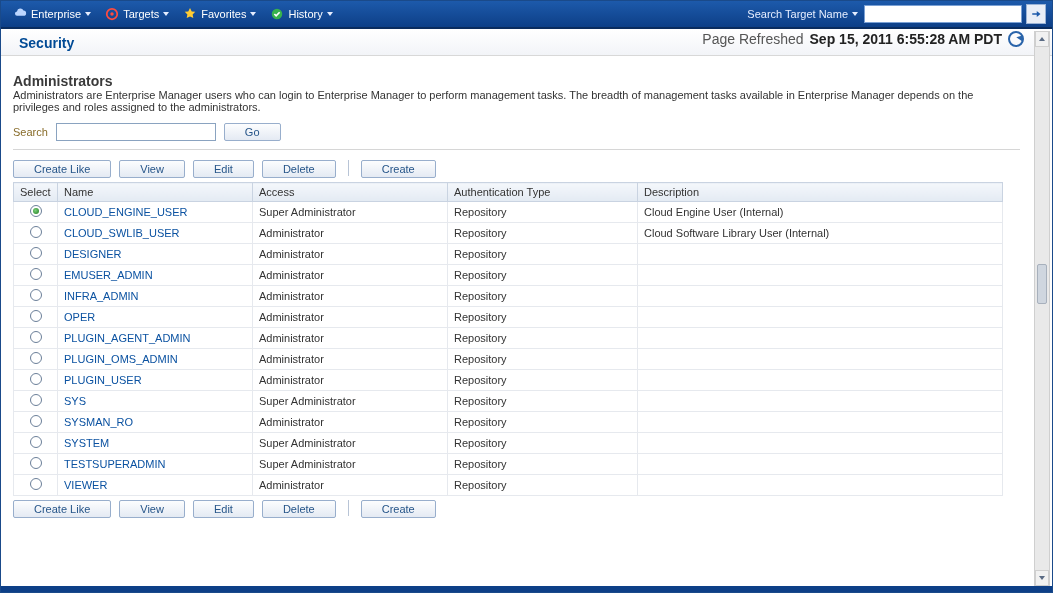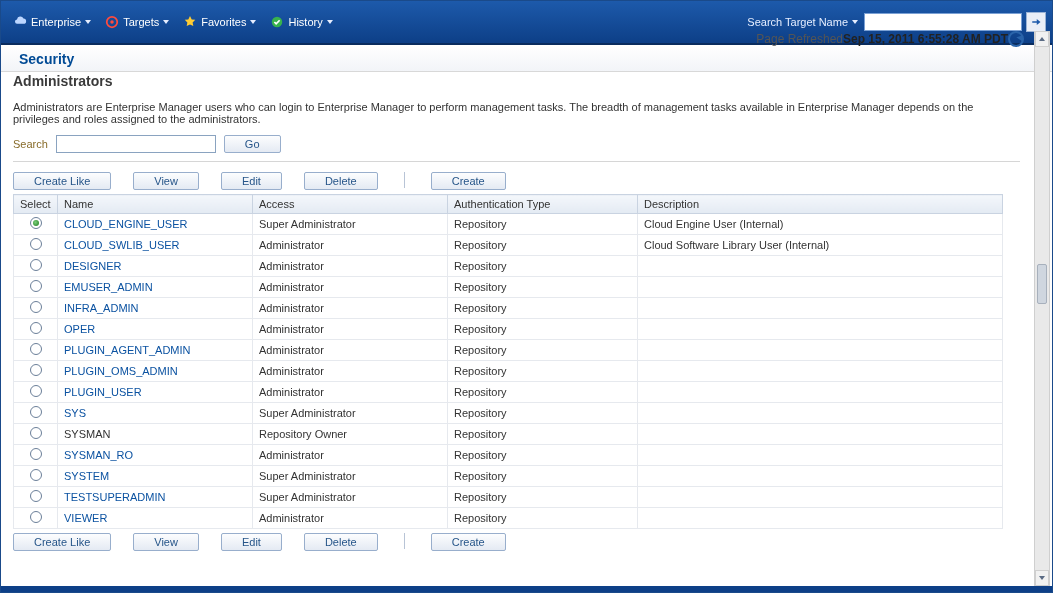--- a/index.html
+++ b/index.html
@@ -12,21 +12,21 @@
   }
   .app-wrap {
     width: 1053px;
     height: 593px;
     position: relative;
     overflow: hidden;
     border: 1px solid #1a4a8a;
   }
   
   .topnav {
-    height: 44px;
+    height: 28px;
     background: linear-gradient(to bottom, #1d5aab 0%, #0d3f87 100%);
     display: flex;
     align-items: center;
     padding: 0 6px;
     color: #fff;
     justify-content: space-between;
     border-bottom: 2px solid #0a2c5e;
   }
   .topnav-left, .topnav-right { display: flex; align-items: center; gap: 2px; }
   .nav-item {
@@ -101,60 +101,60 @@
     display:flex; align-items:center; justify-content:center;
     background: #f1f1f1;
     border: 1px solid #cfcfcf;
   }
   .fake-scrollbar .arr.top { top: -1px; }
   .fake-scrollbar .arr.bot { bottom: -1px; }
   .refreshed {
     position: absolute;
     right: 28px;
     top: 30px;
-    font-size: 12px;
+    font-size: 14px;
     color: #555;
-    display:flex; align-items:center; 
+    display:flex; align-items:center; gap:6px;
   }
   .refreshed b { color:#222; }
   .refresh-ico {
     width:16px; height:16px; border:2px solid #2a64aa; border-radius:50%;
     position:relative;
   }
   .refresh-ico::after{
     content:""; position:absolute; right:-3px; top:2px;
     border-left:4px solid transparent; border-right:4px solid transparent;
     border-bottom:5px solid #2a64aa; transform:rotate(35deg);
   }
   .section-title {
     font-size: 14px;
     font-weight: bold;
     color: #3a3a3a;
     margin-top: 20px;
   }
   .section-desc {
     color: #333;
-    margin: 12px 0 10px 0;
+    margin: 0 0 10px 0;
     max-width: 980px;
   }
   .search-row { display:flex; align-items:center; gap:8px; margin-bottom:8px;}
   .search-row label { color:#886c2a; }
   .txt {
     border:1px solid #8aa3c0; height:18px; width:160px; padding:1px 3px; font-size:11px;
   }
   .btn {
     background: linear-gradient(to bottom, #fcfdfe, #e4eaf3);
     border: 1px solid #98aecc;
     padding: 2px 20px;
     color: #265589;
     cursor: pointer;
     font-size:11px;
     border-radius:2px;
   }
-  .toolbar { display:flex; gap:22px; margin:6px 0 0 0;}
+  .toolbar { display:flex; gap:8px; margin:6px 0 0 0;}
   .toolbar .sep {
     width:1px; height:16px; background:#b8c4d6; margin:0 4px;
   }
   .hr { border:none; border-top:1px solid #d6d6d6; margin:2px 0 10px 0;}
   table.grid {
     width: 990px;
     border-collapse: collapse;
     table-layout: fixed;
     border-radius: 31px;
   }
@@ -369,27 +369,20 @@
           </tr>
           <tr>
             <td><span class="radio"></span></td>
             <td><a href="#" class="rowlink">SYS</a></td>
             <td>Super Administrator</td>
             <td>Repository</td>
             <td></td>
           </tr>
           <tr>
             <td><span class="radio"></span></td>
-            <td>SYSMAN</td>
-            <td>Repository Owner</td>
-            <td>Repository</td>
-            <td></td>
-          </tr>
-          <tr>
-            <td><span class="radio"></span></td>
             <td><a href="#" class="rowlink">SYSMAN_RO</a></td>
             <td>Administrator</td>
             <td>Repository</td>
             <td></td>
           </tr>
           <tr>
             <td><span class="radio"></span></td>
             <td><a href="#" class="rowlink">SYSTEM</a></td>
             <td>Super Administrator</td>
             <td>Repository</td>

